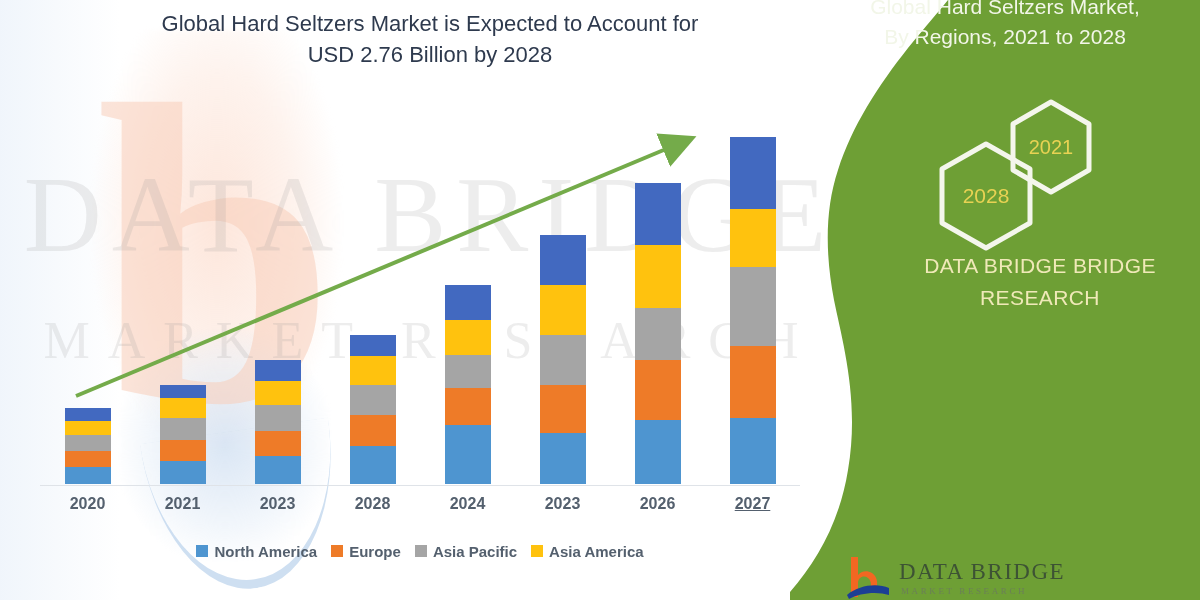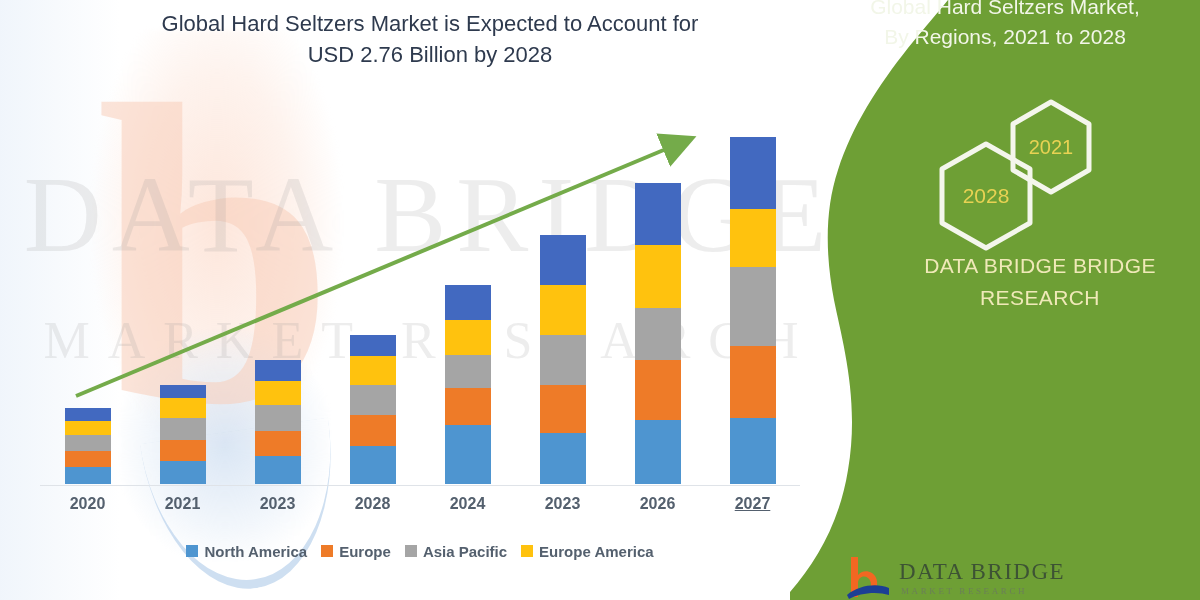--- a/index.html
+++ b/index.html
@@ -257,21 +257,21 @@
         <div class="leg-item">
           <span class="leg-swatch" style="background: rgb(238, 123, 40);"></span>
           <span class="leg-label">Europe</span>
         </div>
         <div class="leg-item">
           <span class="leg-swatch" style="background: rgb(165, 165, 165);"></span>
           <span class="leg-label">Asia Pacific</span>
         </div>
         <div class="leg-item">
           <span class="leg-swatch" style="background: rgb(255, 194, 14);"></span>
-          <span class="leg-label">Europe America</span>
+          <span class="leg-label">Asia America</span>
         </div>
       </div>
   </div>
 
   <div class="right-panel">
     <svg class="green-shape" viewBox="0 0 410 600" preserveAspectRatio="none">
       <path id="greenpath" d="M 410 0 L 410 600 L 0 600 L 0 592
                  C 28 560, 50 520, 58 470
                  C 70 400, 52 340, 44 300
                  C 36 258, 34 212, 48 170

